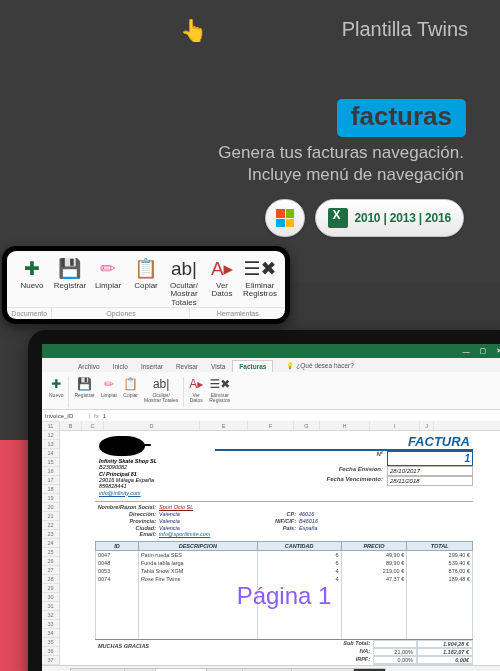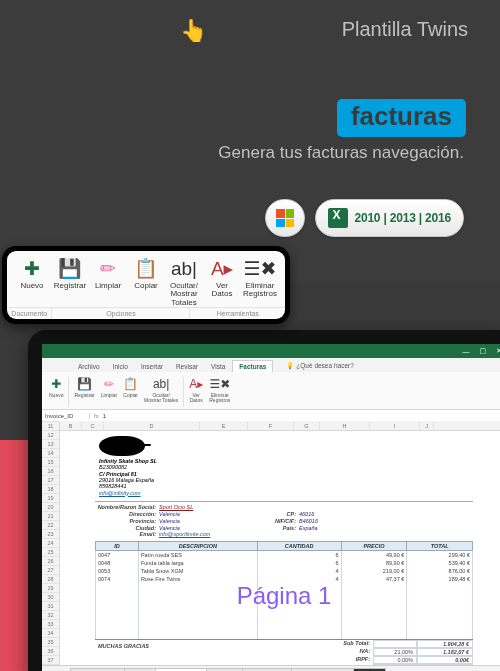--- a/index.html
+++ b/index.html
@@ -113,21 +113,21 @@
   .c-green{color:#1d6f42;}.c-blue{color:#3b78c4;}.c-purple{color:#8a4fb0;}.c-pink{color:#e76b9a;}.c-red{color:#b73a3a;}
 </style>
 </head>
 <body>
 
 <div class="top">
   <div class="hand">👆</div>
   <div class="t-kicker">Plantilla Twins</div>
   <div class="t-pill">facturas</div>
   <div class="t-sub">
-    <span>Genera tus facturas navegación.</span><br>
+    <span>Genera tus facturas navegación.</span><br><span>Incluye menú de navegación</span>
   </div>
   <div class="badges">
     <div class="badge sq">
       <span class="win-ico">
           <i></i>
           <i></i>
           <i></i>
           <i></i>
         </span>
     </div>
@@ -287,20 +287,35 @@
               <div class="lg"></div>
               <div class="co">
                 <b>Infinity Skate Shop SL</b><br>
                 <span>B23090082</span><br>
                 <b>C/ Principal 81</b><br>
                 <span>29016 Málaga España</span><br>
                 <span>859828441</span><br>
                 <span style="color:#175f9c;text-decoration:underline">info@infinity.com</span>
               </div>
             </div>
+            <div class="inv-right">
+              <div class="inv-title">FACTURA</div>
+              <div class="frow big">
+                  <div class="l">Nº</div>
+                  <div class="v">1</div>
+                </div>
+              <div class="frow">
+                  <div class="l">Fecha Emision:</div>
+                  <div class="v">28/10/2017</div>
+                </div>
+              <div class="frow">
+                  <div class="l">Fecha Vencimiento:</div>
+                  <div class="v">28/11/2018</div>
+                </div>
+            </div>
           </div>
 
           <div class="client">
             <div class="crow">
                 <div class="cl">Nombre/Razon Social:</div>
                 <div class="cv" style="color:#8a1a1a;text-decoration:underline">Sport Ocio SL</div>
                 <div class="cl2"></div>
                 <div class="cv2"></div>
               </div>
             <div class="crow">

